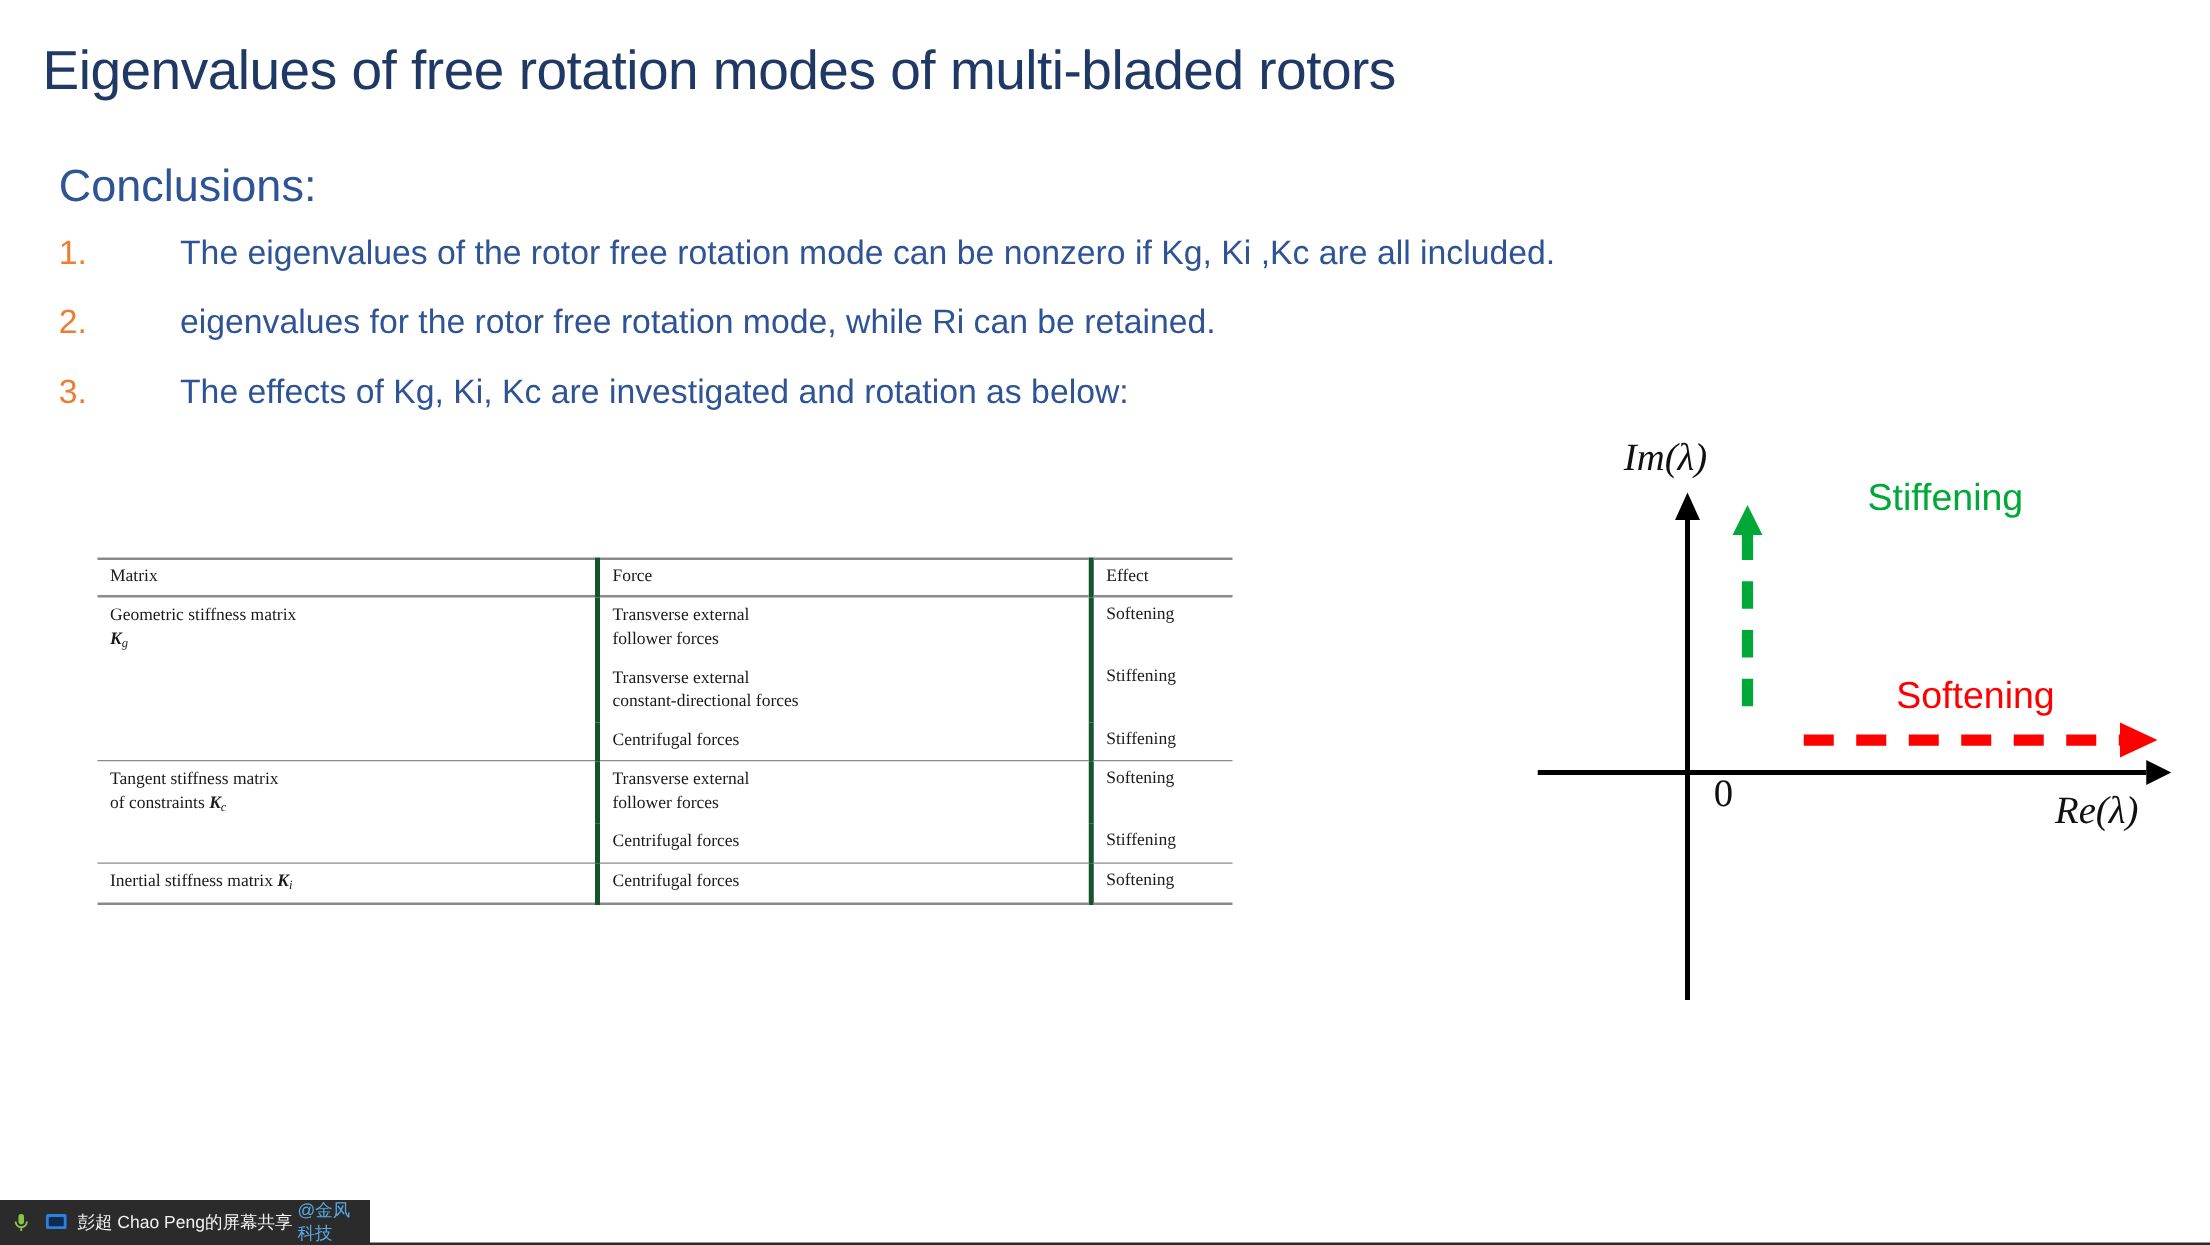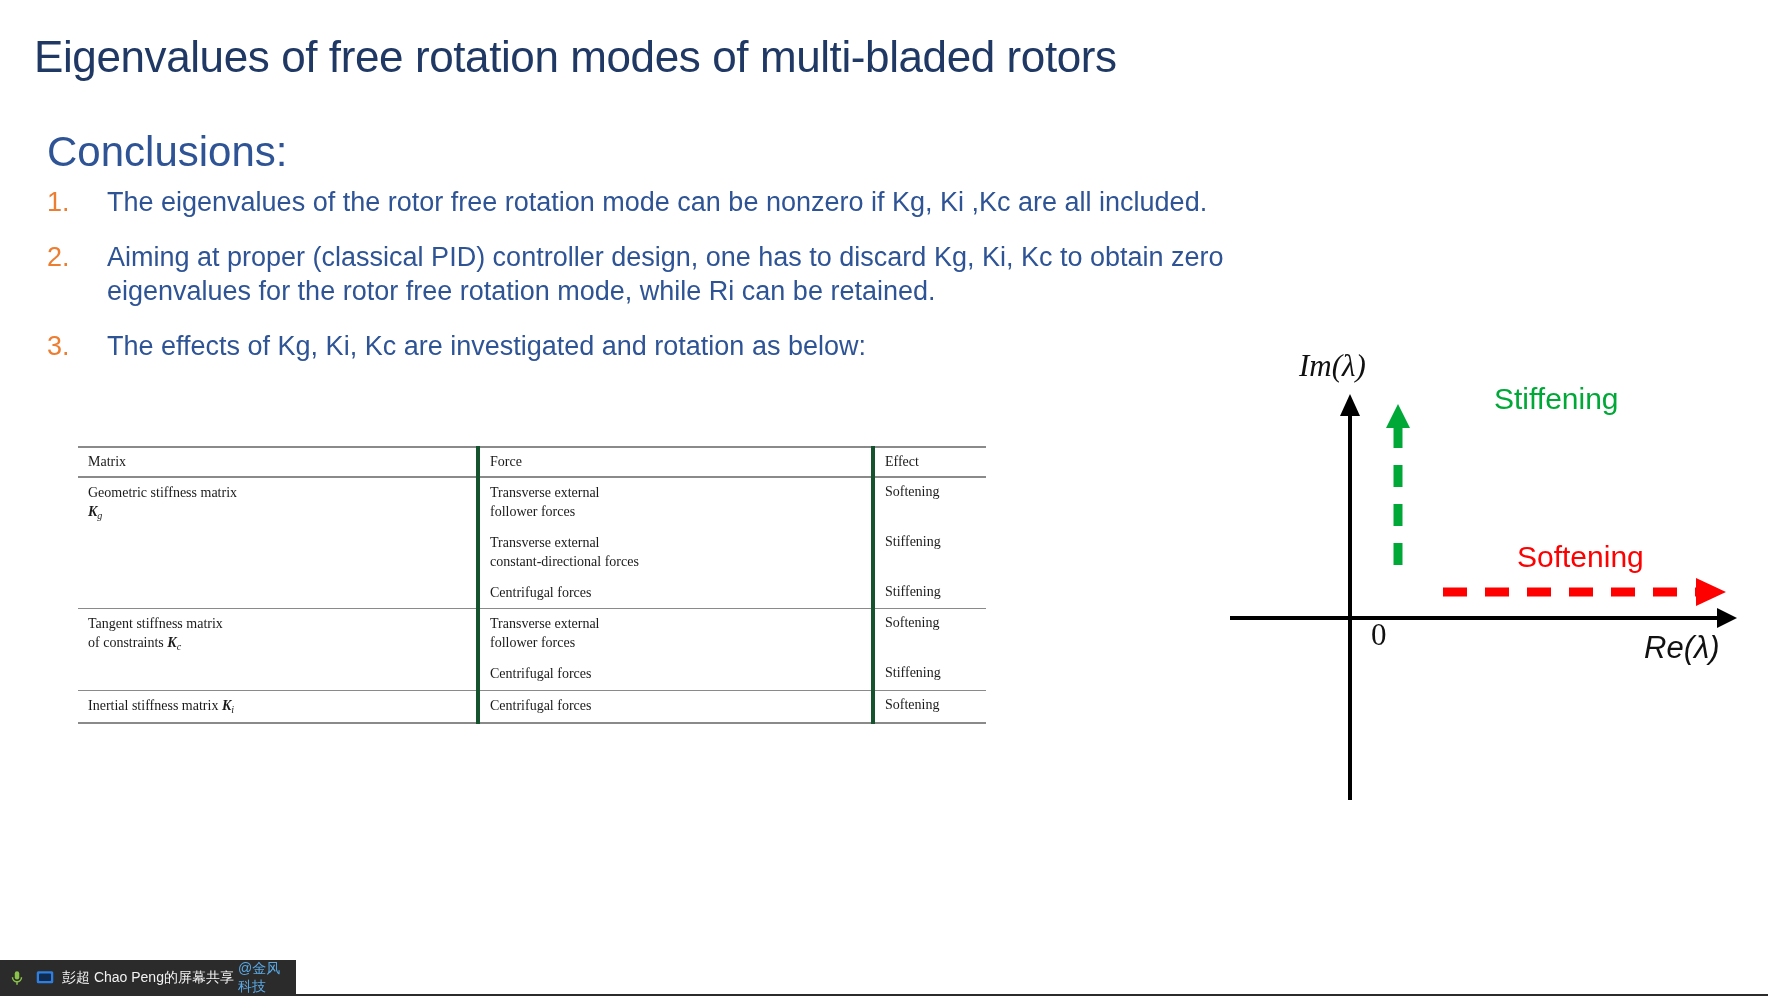--- a/index.html
+++ b/index.html
@@ -18,33 +18,34 @@
     font-size:44px;line-height:1.05;
     color:#1F3864;
     font-family:"Liberation Sans",sans-serif;
     letter-spacing:-0.4px;
     white-space:nowrap;
   }
 
   
   .conclusions{
     position:absolute;left:47px;top:128px;
-    font-size:42px;color:#2E5496;
+    font-size:36px;color:#2E5496;
   }
 
   
   .list{position:absolute;left:47px;top:186px;width:1470px;}
   .li{display:flex;align-items:flex-start;margin-bottom:22px;}
   .li-num{
     color:#ED7D31;font-size:27px;width:60px;flex:0 0 60px;
     line-height:1.24;
   }
   .li-txt{
     color:#2E5496;font-size:27px;line-height:1.24;
     flex:1 1 auto;
+    margin-left:37px;
   }
   .li-txt .l2{display:block;}
 
   
   .tbl-wrap{
     position:absolute;left:78px;top:446px;width:908px;
     font-family:"Liberation Serif",serif;
     color:#1a1a1a;
   }
   table.tbl{border-collapse:collapse;width:100%;font-size:14px;}
@@ -69,21 +70,21 @@
   
   .diagram{position:absolute;left:1230px;top:380px;width:540px;height:420px;}
   .diagram svg{display:block;}
   .lbl-im{
     position:absolute;left:1299px;top:348px;
     font-family:"Liberation Serif",serif;font-style:italic;
     font-size:31px;color:#111;
   }
   .lbl-re{
     position:absolute;left:1644px;top:630px;
-    font-family:Liberation Sans, sans-serif;font-style:italic;
+    font-family:Liberation Serif, serif;font-style:italic;
     font-size:31px;color:#111;
   }
   .lbl-zero{
     position:absolute;left:1371px;top:617px;
     font-family:"Liberation Serif",serif;
     font-size:31px;color:#111;
   }
   .lbl-stiff{
     position:absolute;left:1494px;top:382px;
     font-size:30px;color:#00A838;
@@ -121,21 +122,20 @@
   <div class="list">
 
     <div class="li">
       <div class="li-num">1.</div>
       <div class="li-txt">The eigenvalues of the rotor free rotation mode can be nonzero if Kg, Ki ,Kc are all included.</div>
     </div>
 
     <div class="li">
       <div class="li-num">2.</div>
       <div class="li-txt">
-        <span class="l2">Aiming at proper (classical PID) controller design, one has to discard Kg, Ki, Kc to obtain zero</span>
         <span class="l2">eigenvalues for the rotor free rotation mode, while Ri can be retained.</span>
       </div>
     </div>
 
     <div class="li">
       <div class="li-num">3.</div>
       <div class="li-txt">The effects of Kg, Ki, Kc are investigated and rotation as below:</div>
     </div>
 
   </div>

